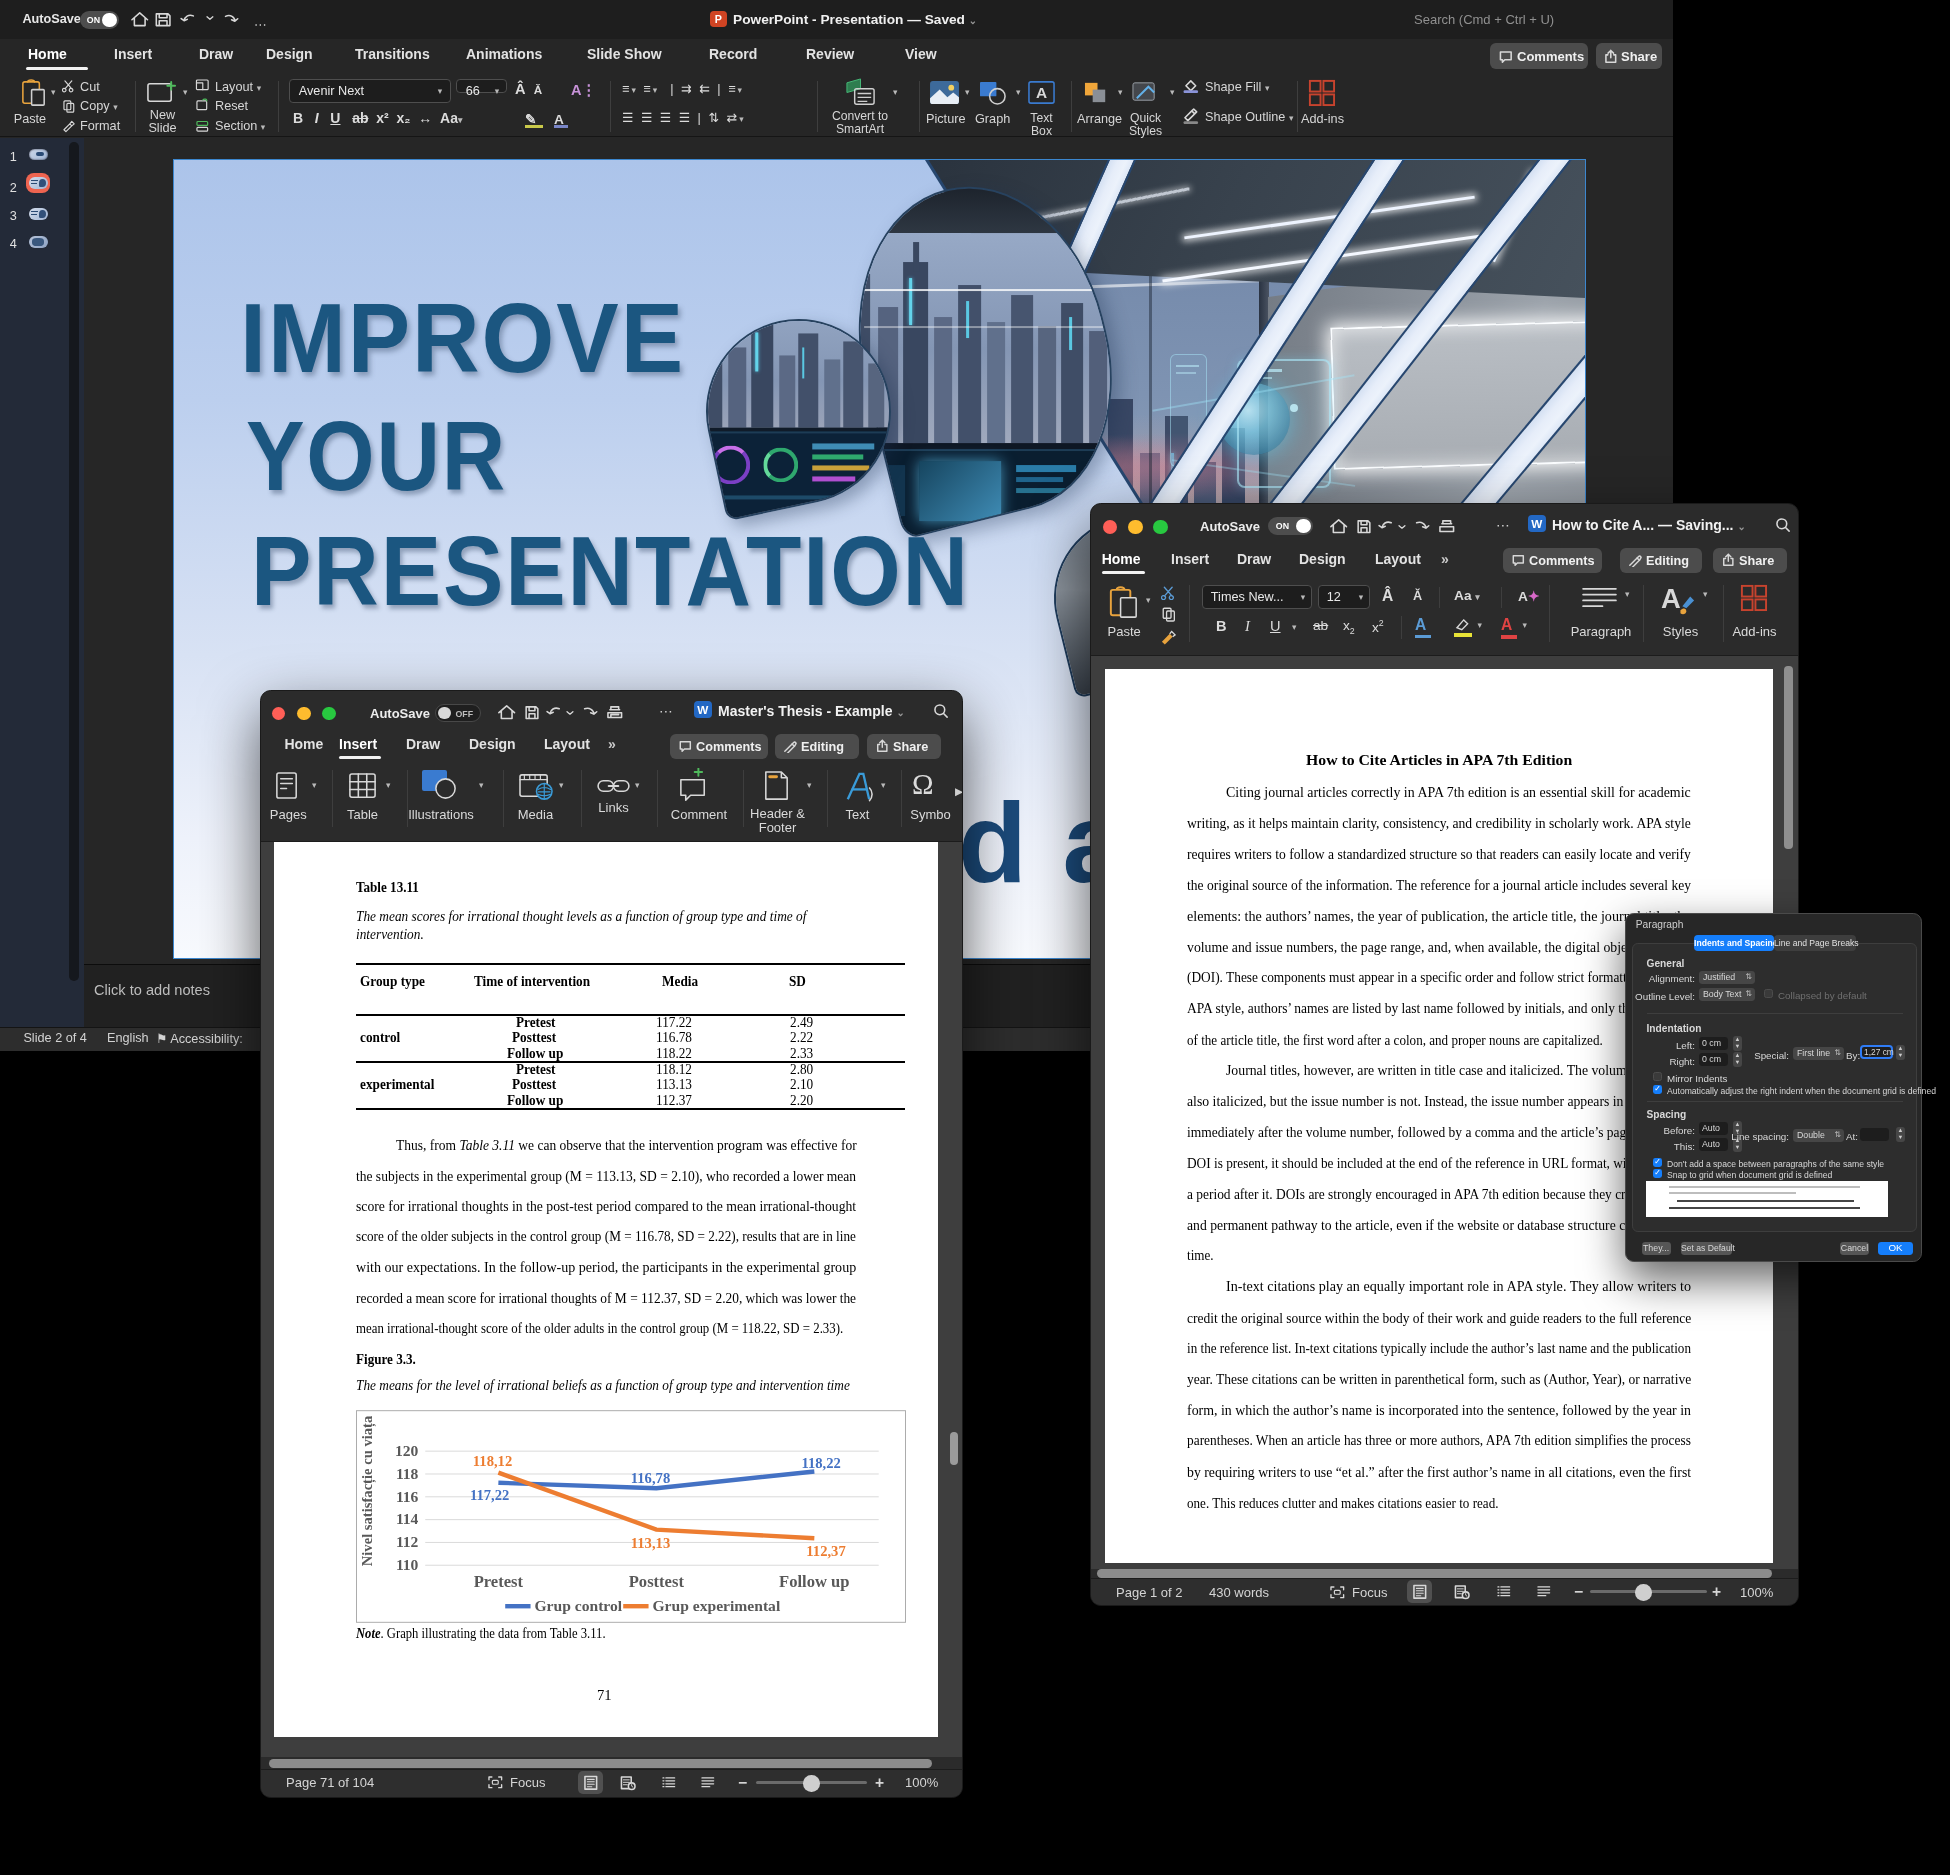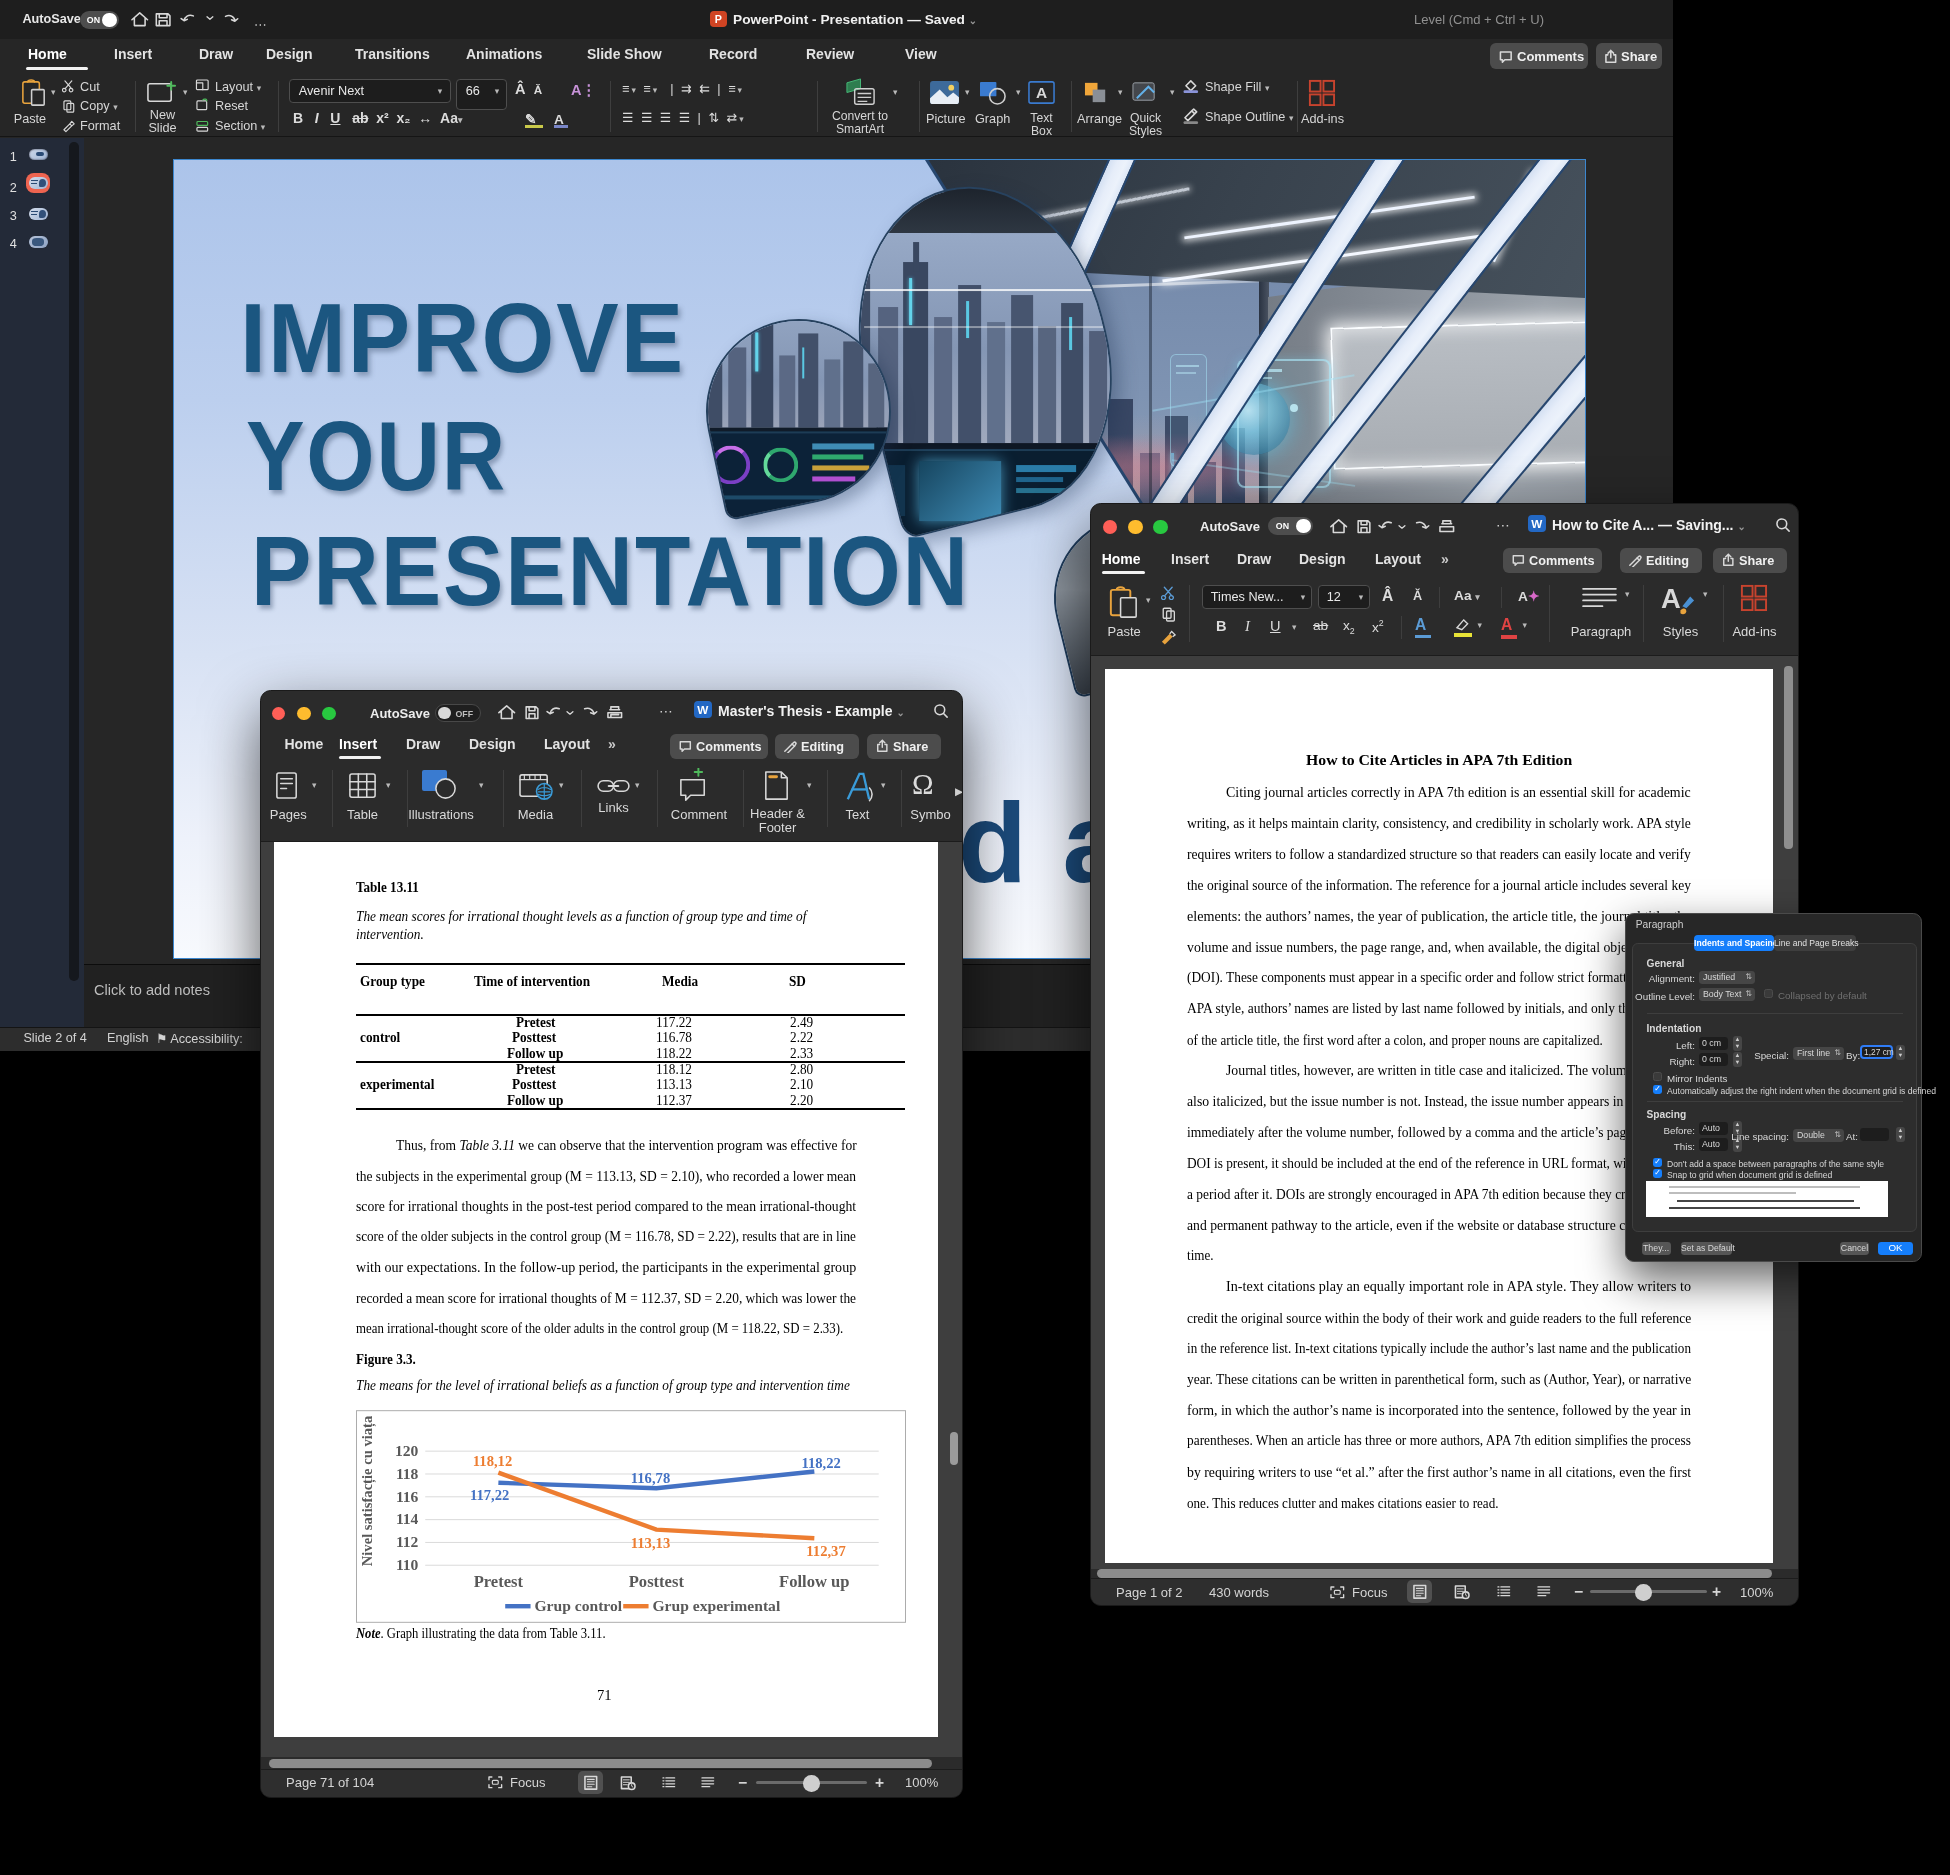--- a/index.html
+++ b/index.html
@@ -33,21 +33,21 @@
       <path d="M66 6 C61 4 57 7 56.5 11 M56.5 11 L53.5 8.8 M56.5 11 L59.8 9.6"></path>
       <path d="M80 7 L83 9.5 L86 7" stroke-width="1.4"></path>
       <path d="M99 6.5 C104 4 108.5 7.5 108.6 11.5 M108.6 11.5 L111.5 9 M108.6 11.5 L105.2 10"></path>
     </svg>
     <div class="abs" style="left:125px;top:6.8px;color:#cfcfcf;font-size:12.7px;letter-spacing:1px;">⋯</div>
   </div>
 
   <div class="abs" style="left:710px;top:10.7px;width:16.6px;height:16.6px;border-radius:3.9px;background:#d04423;color:#fff;font-size:10.7px;font-weight:700;text-align:center;line-height:16.6px;">P</div>
   <div class="abs" style="left:733px;top:11.7px;color:#f0f0f0;font-size:13.7px;font-weight:700;">PowerPoint - Presentation — Saved <span style="color:#9a9a9a;font-size:9.8px;">⌄</span></div>
 
-  <div class="abs" style="left:1414px;top:11.7px;color:#909090;font-size:13px;">Level (Cmd + Ctrl + U)</div>
+  <div class="abs" style="left:1414px;top:11.7px;color:#909090;font-size:13px;">Search (Cmd + Ctrl + U)</div>
 
   <div class="abs" style="left:0;top:39px;width:1673px;height:34px;background:#262626;"></div>
   <div class="abs" id="ppt-menu" style="left:0;top:46px;width:1673px;height:23.4px;color:#e3e3e3;font-size:14px;">
     <span class="abs" style="left:28px;font-weight:700;color:#fff;">Home</span>
     <span class="abs" style="left:114px;font-weight:700;">Insert</span>
     <span class="abs" style="left:199px;font-weight:700;">Draw</span>
     <span class="abs" style="left:266px;font-weight:700;">Design</span>
     <span class="abs" style="left:355px;font-weight:700;">Transitions</span>
     <span class="abs" style="left:466px;font-weight:700;">Animations</span>
     <span class="abs" style="left:587px;font-weight:700;">Slide Show</span>
@@ -111,21 +111,21 @@
       </svg>
     <div class="abs lbl" style="left:215px;top:26px;">Reset</div>
     <svg class="abs ico" style="left:195px;top:46px;" width="14.6" height="13.7" viewBox="0 0 15 14">
         <rect x="2" y="2.5" width="11" height="4" rx="1" stroke-width="1.2" style="stroke:#4fba5c;"></rect>
         <rect x="2" y="8.5" width="11" height="4" rx="1" stroke-width="1.2"></rect>
       </svg>
     <div class="abs lbl" style="left:215px;top:46px;">Section <span class="chev">▾</span></div>
     <div class="abs vdiv" style="left:278px;top:7.8px;height:51px;"></div>
 
     <div class="abs" style="left:289px;top:5.9px;width:162px;height:24.4px;background:#1d1d1d;border:1px solid #4e4e4e;border-radius:3.9px;color:#e8e8e8;font-size:12.7px;line-height:22.4px;padding-left:8.8px;">Avenir Next<span class="abs chev" style="right:7.8px;top:0;">▾</span></div>
-    <div class="abs" style="left:456px;top:5.9px;width:51px;height:31px;background:#1d1d1d;border:1px solid #4e4e4e;border-radius:3.9px;color:#e8e8e8;font-size:12.7px;line-height:22.4px;padding-left:8.8px;">66<span class="abs chev" style="right:6.8px;top:0;">▾</span></div>
+    <div class="abs" style="left:456px;top:5.9px;width:51px;height:14px;background:#1d1d1d;border:1px solid #4e4e4e;border-radius:3.9px;color:#e8e8e8;font-size:12.7px;line-height:22.4px;padding-left:8.8px;">66<span class="abs chev" style="right:6.8px;top:0;">▾</span></div>
     <div class="abs" style="left:515px;top:7.8px;color:#dcdcdc;font-size:14.6px;font-weight:700;">Â&nbsp;&nbsp;<span style="font-size:11.7px;">Ǎ</span></div>
     <div class="abs" style="left:571px;top:7.8px;color:#c792d8;font-size:14.6px;font-weight:700;">A⋮</div>
     <div class="abs" style="left:293px;top:37px;color:#dcdcdc;font-size:14px;font-weight:700;">B&nbsp;&nbsp;&nbsp;<i>I</i>&nbsp;&nbsp;&nbsp;<u>U</u>&nbsp;&nbsp;&nbsp;<s>ab</s>&nbsp;&nbsp;x²&nbsp;&nbsp;x₂&nbsp;&nbsp;↔&nbsp;&nbsp;Aa<span class="chev">▾</span></div>
     <div class="abs" style="left:525px;top:37px;width:19.5px;height:15.6px;"><span style="color:#dcdcdc;font-weight:700;font-size:13.7px;">✎</span><span class="abs" style="left:0;top:14.6px;width:17.6px;height:3.9px;background:#c9c94a;"></span></div>
     <div class="abs" style="left:554px;top:37px;width:19.5px;height:15.6px;"><span style="color:#dcdcdc;font-weight:700;font-size:13.7px;">A</span><span class="abs" style="left:0;top:14.6px;width:13.7px;height:3.9px;background:#7a86c8;"></span></div>
     <div class="abs vdiv" style="left:610px;top:7.8px;height:51px;"></div>
 
     <div class="abs" style="left:622px;top:7.8px;color:#dcdcdc;font-size:12.7px;letter-spacing:2px;">≡<span class="chev">▾</span>&nbsp;≡<span class="chev">▾</span>&nbsp;&nbsp;|&nbsp;⇉&nbsp;⇇&nbsp;|&nbsp;≡<span class="chev">▾</span></div>
     <div class="abs" style="left:622px;top:37px;color:#dcdcdc;font-size:12.7px;letter-spacing:2px;">☰&nbsp;☰&nbsp;☰&nbsp;☰&nbsp;|&nbsp;⇅&nbsp;⇄<span class="chev">▾</span></div>
     <div class="abs vdiv" style="left:817px;top:7.8px;height:51px;"></div>

